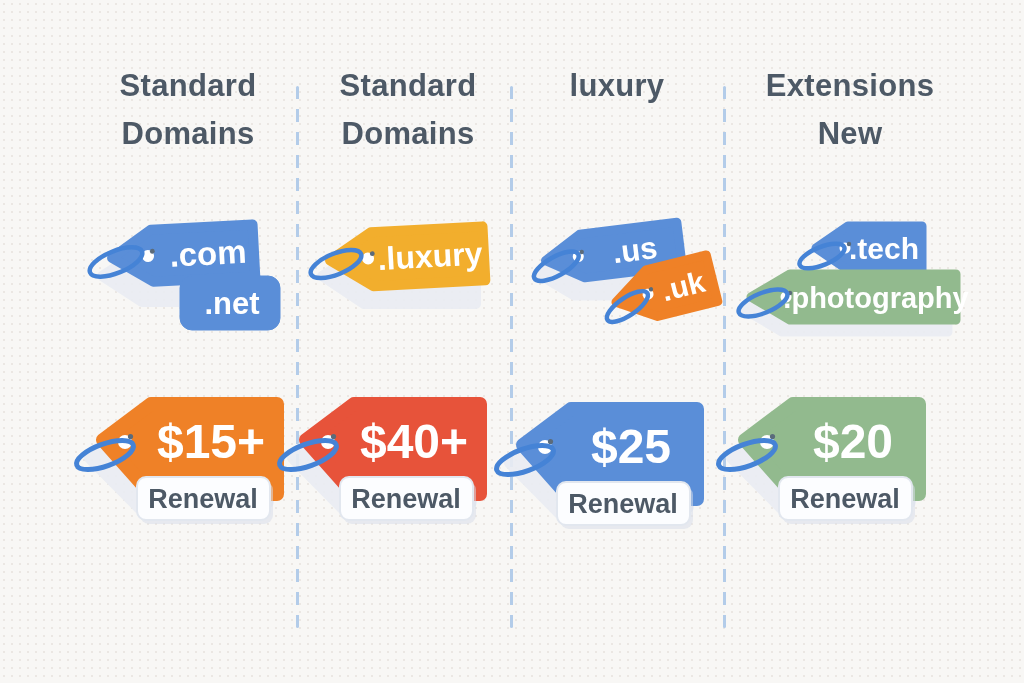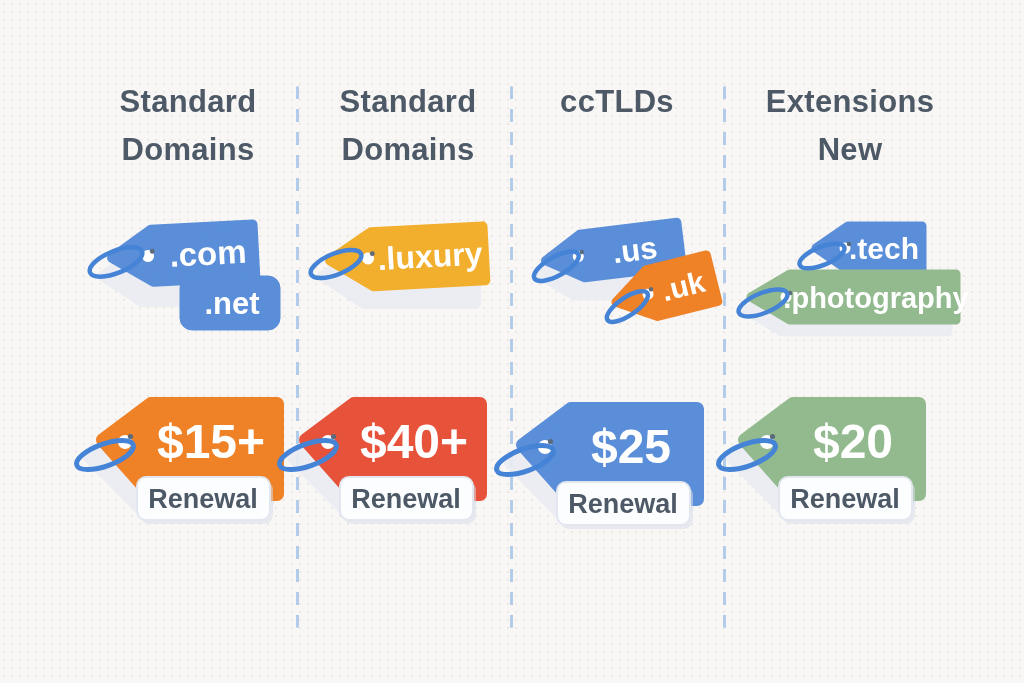--- a/index.html
+++ b/index.html
@@ -4,21 +4,21 @@
 <style>
   html,body{margin:0;padding:0;background:#e9e9e9;}
   .stage{
     position:relative;width:1024px;height:683px;overflow:hidden;
     background-color:#f8f7f5;
     background-image:radial-gradient(circle,#ebe7e3 1px,transparent 1.4px);
     background-size:8px 8px;
     font-family:"Liberation Sans",sans-serif;
   }
   .col-header{
-    position:absolute;top:78px;text-align:center;
+    position:absolute;top:62px;text-align:center;
     color:#4d5966;font-size:31px;line-height:48px;font-weight:600;letter-spacing:.3px;
   }
   .col-header span{display:block;}
   .divider{
     position:absolute;top:86px;width:3px;height:542px;border-radius:2px;
     background-image:repeating-linear-gradient(180deg,#b3cce9 0 13px,transparent 13px 23px);
   }
   .tag-svg{position:absolute;overflow:visible;}
   svg text{font-family:"Liberation Sans",sans-serif;}
   .tag-path{stroke-linejoin:round;}
@@ -45,21 +45,21 @@
 
   <div class="col-header" style="left:68px;width:240px;">
     <span>Standard</span>
     <span>Domains</span>
   </div>
   <div class="col-header" style="left:298px;width:220px;">
     <span>Standard</span>
     <span>Domains</span>
   </div>
   <div class="col-header" style="left:512px;width:210px;">
-    <span>ccTLDs</span>
+    <span>luxury</span>
     <span></span>
   </div>
   <div class="col-header" style="left:740px;width:220px;">
     <span>Extensions</span>
     <span>New</span>
   </div>
 
   <div class="divider" style="left:296px;"></div>
   <div class="divider" style="left:510px;"></div>
   <div class="divider" style="left:723px;"></div>

